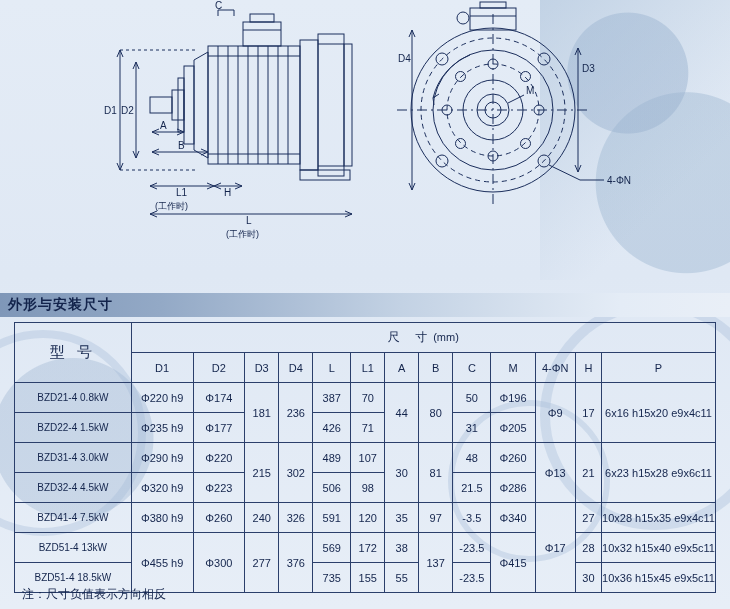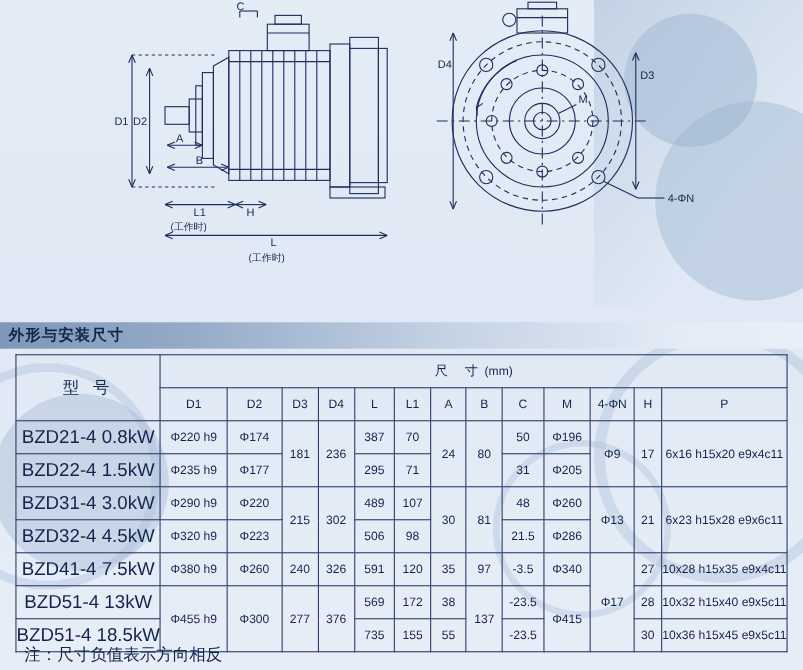--- a/index.html
+++ b/index.html
@@ -52,37 +52,37 @@
   table.spec th, table.spec td{
     border:1px solid #2b3f6b;
     text-align:center;
     padding:0;
     height:29px;
     font-weight:normal;
     white-space:nowrap;
   }
   table.spec th{font-weight:normal;}
   .hdr-dim{font-size:12px;letter-spacing:6px;margin-top:44px;}
-  .model-col{width:118px;text-align:left;padding-left:6px;font-size:17px;}
+  .model-col{width:118px;text-align:left;padding-left:6px;font-size:10px;}
   .model-head{text-align:center;padding-left:0;font-size:15px;letter-spacing:4px;}
   .c-d1{width:62px;}
   .c-d2{width:52px;}
   .c-d3{width:34px;}
   .c-d4{width:34px;}
   .c-l{width:38px;}
   .c-l1{width:34px;}
   .c-a{width:34px;}
   .c-b{width:34px;}
   .c-c{width:38px;}
   .c-m{width:44px;}
   .c-n{width:40px;}
   .c-h{width:26px;}
   .c-p{width:auto;}
   .note{
-    position:absolute;left:22px;top:586px;font-size:15px;color:#13244c;
+    position:absolute;left:22px;top:586px;font-size:12px;color:#13244c;
   }
   svg text{font-family:"Liberation Sans", sans-serif;}
 </style>
 </head>
 <body>
 
 <div class="bg-photo"></div>
 <div class="bg-ring r1"></div>
 <div class="bg-ring r2"></div>
 <div class="bg-ring r3"></div>
@@ -243,34 +243,34 @@
   </tr>
 
   <tr>
     <td class="model-col">BZD21-4  0.8kW</td>
     <td>Φ220 h9</td>
     <td>Φ174</td>
     <td rowspan="2">181</td>
     <td rowspan="2">236</td>
     <td>387</td>
     <td>70</td>
-    <td rowspan="2">24</td>
+    <td rowspan="2">44</td>
     <td rowspan="2">80</td>
     <td>50</td>
     <td>Φ196</td>
     <td rowspan="2">Φ9</td>
     <td rowspan="2">17</td>
     <td rowspan="2">6x16 h15x20 e9x4c11</td>
   </tr>
 
   <tr>
     <td class="model-col">BZD22-4  1.5kW</td>
     <td>Φ235 h9</td>
     <td>Φ177</td>
-    <td>295</td>
+    <td>426</td>
     <td>71</td>
     <td>31</td>
     <td>Φ205</td>
   </tr>
 
   <tr>
     <td class="model-col">BZD31-4  3.0kW</td>
     <td>Φ290 h9</td>
     <td>Φ220</td>
     <td rowspan="2">215</td>

